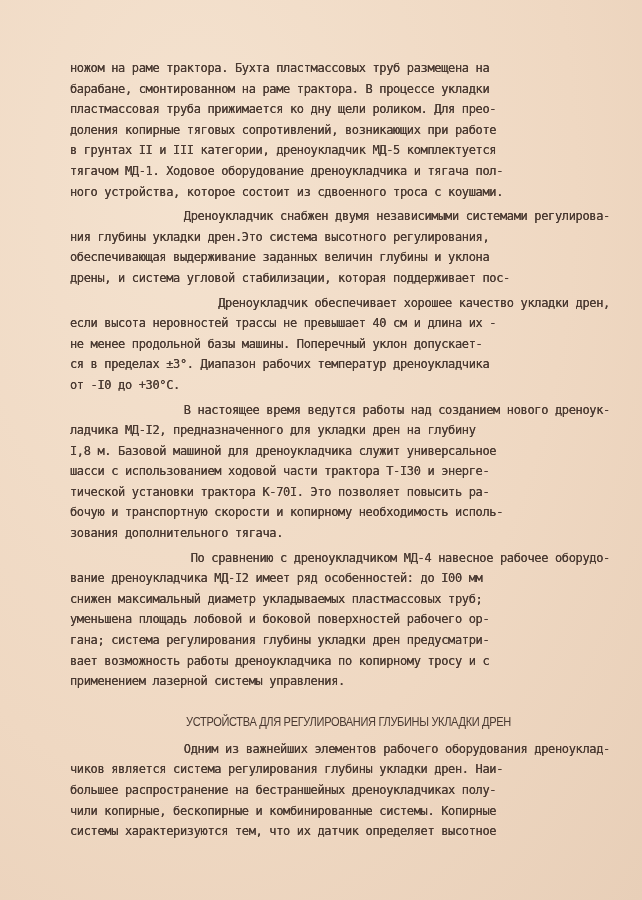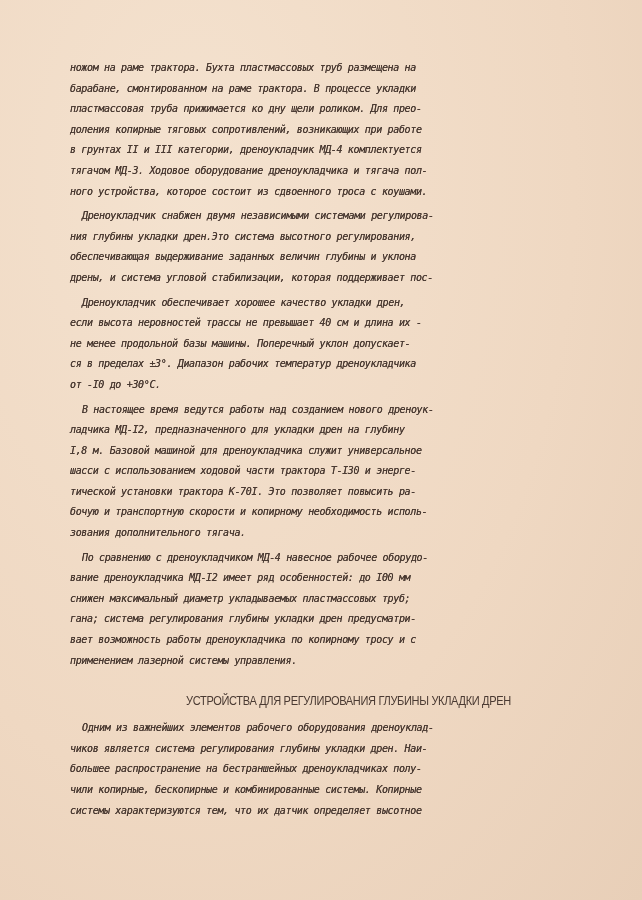--- a/index.html
+++ b/index.html
@@ -8,47 +8,46 @@
     background: #f1dcc7;
     background-image: radial-gradient(ellipse at 30% 20%, #f4e2cf 0%, #efd8c2 60%, #e8cfb8 100%);
     font-family: "DejaVu Sans Mono", "Liberation Mono", monospace;
     color: #4a3a32;
     position: relative;
   }
   .page {
     position: absolute; left: 70px; top: 58px; width: 540px;
   }
   .line {
-    font-size: 10px; line-height: 20.6px; height: 20.6px;
+    font-size: 12px; line-height: 20.6px; height: 20.6px;
     white-space: nowrap; letter-spacing: -0.35px;
     text-shadow: 0 0 0.4px #4a3a32;
-    font-style: italic;
   }
-  .indent { padding-left: 12px; }
+  .indent { padding-left: 12px; text-align: right; }
   .gap { height: 4px; }
   .heading {
     margin-top: 22px; margin-bottom: 10px;
     text-align: center; font-size: 13px; letter-spacing: -0.4px;
     padding-left: 20px;
     font-family: "Liberation Sans Narrow", "Liberation Sans", sans-serif;
     transform: scaleX(0.85);
   }
 </style>
 </head>
 <body>
 
 <div class="page">
   <div id="body-text">
       <div>
         <div class="line">ножом на раме трактора. Бухта пластмассовых труб размещена на</div>
         <div class="line">барабане, смонтированном на раме трактора. В процессе укладки</div>
         <div class="line">пластмассовая труба прижимается ко дну щели роликом. Для прео-</div>
         <div class="line">доления копирные тяговых сопротивлений, возникающих при работе</div>
-        <div class="line">в грунтах II и III категории, дреноукладчик МД-4 комплектуется</div>
-        <div class="line">тягачом МД-3. Ходовое оборудование дреноукладчика и тягача пол-</div>
+        <div class="line">в грунтах II и III категории, дреноукладчик МД-5 комплектуется</div>
+        <div class="line">тягачом МД-1. Ходовое оборудование дреноукладчика и тягача пол-</div>
         <div class="line">ного устройства, которое состоит из сдвоенного троса с коушами.</div>
       </div>
       <div class="gap"></div>
       <div>
         <div class="line indent">Дреноукладчик снабжен двумя независимыми системами регулирова-</div>
         <div class="line">ния глубины укладки дрен.Это система высотного регулирования,</div>
         <div class="line">обеспечивающая выдерживание заданных величин глубины и уклона</div>
         <div class="line">дрены, и система угловой стабилизации, которая поддерживает пос-</div>
       </div>
       <div class="gap"></div>
@@ -67,20 +66,21 @@
         <div class="line">шасси с использованием ходовой части трактора Т-I30 и энерге-</div>
         <div class="line">тической установки трактора К-70I. Это позволяет повысить ра-</div>
         <div class="line">бочую и транспортную скорости и копирному необходимость исполь-</div>
         <div class="line">зования дополнительного тягача.</div>
       </div>
       <div class="gap"></div>
       <div>
         <div class="line indent">По сравнению с дреноукладчиком МД-4 навесное рабочее оборудо-</div>
         <div class="line">вание дреноукладчика МД-I2 имеет ряд особенностей: до I00 мм</div>
         <div class="line">снижен максимальный диаметр укладываемых пластмассовых труб;</div>
+        <div class="line">уменьшена площадь лобовой и боковой поверхностей рабочего ор-</div>
         <div class="line">гана; система регулирования глубины укладки дрен предусматри-</div>
         <div class="line">вает возможность работы дреноукладчика по копирному тросу и с</div>
         <div class="line">применением лазерной системы управления.</div>
       </div>
     </div>
   <div class="heading">УСТРОЙСТВА ДЛЯ РЕГУЛИРОВАНИЯ ГЛУБИНЫ УКЛАДКИ ДРЕН</div>
   <div id="section-text">
       <div>
         <div class="line indent">Одним из важнейших элементов рабочего оборудования дреноуклад-</div>
         <div class="line">чиков является система регулирования глубины укладки дрен. Наи-</div>

